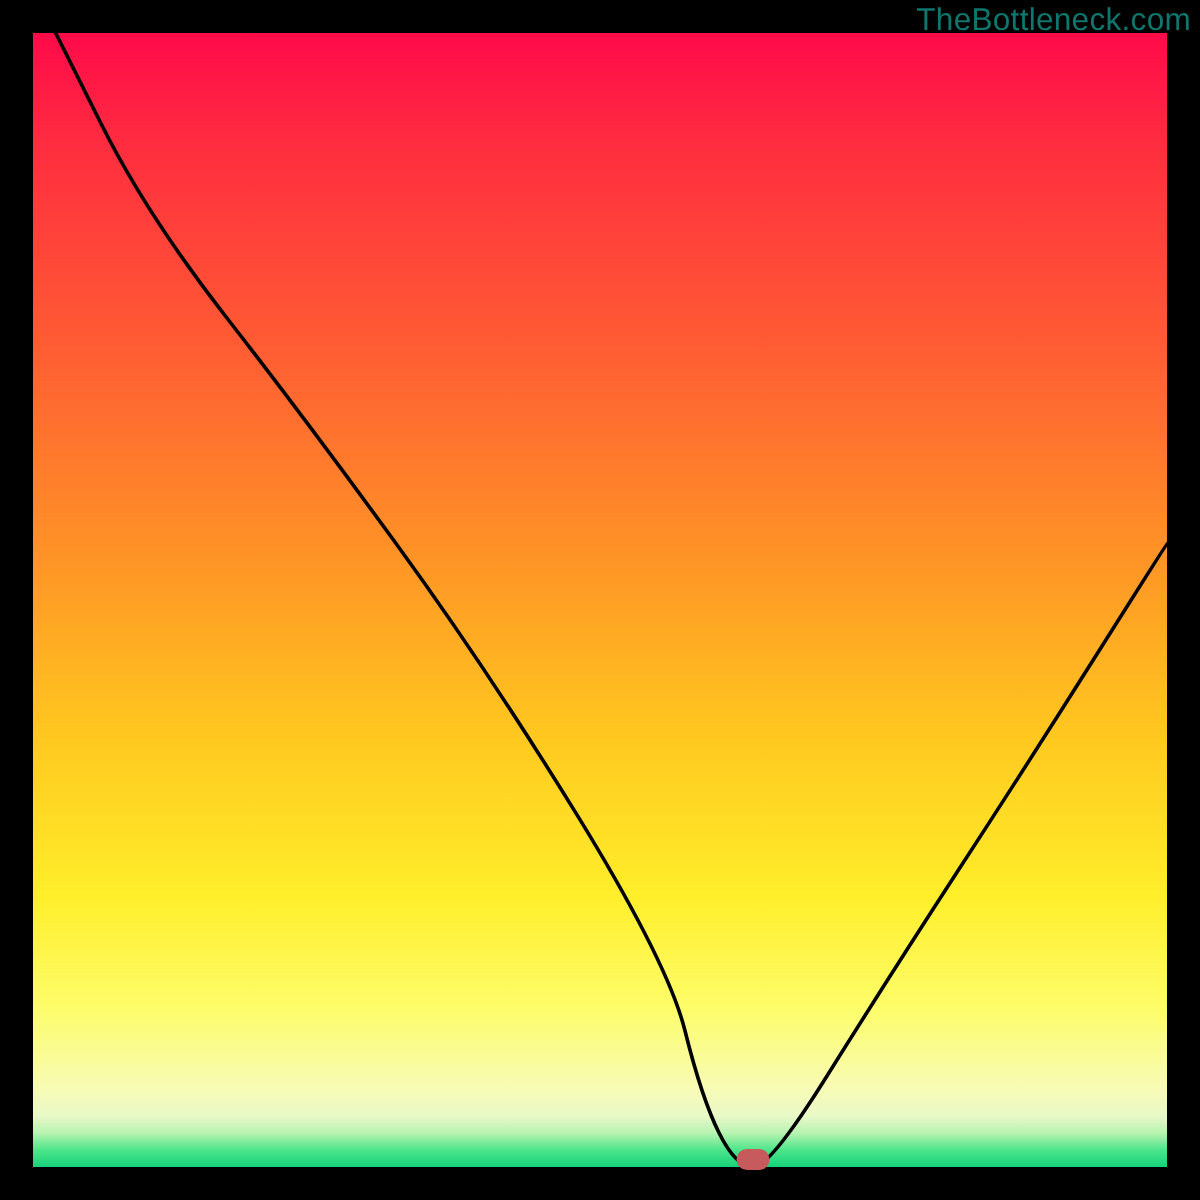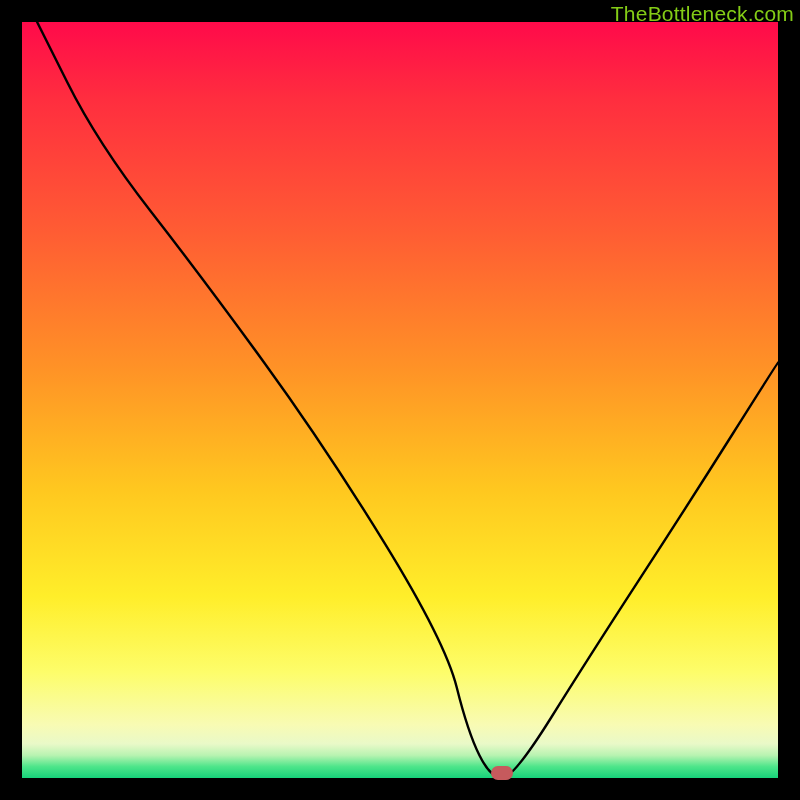--- a/index.html
+++ b/index.html
@@ -39,21 +39,21 @@
       #e9f9c8 95.5%,
       #b8f3b1 97%,
       #4de58a 98.5%,
       #17d27a 100%
     );
   }
   .watermark {
     position: absolute;
     top: 2px;
     right: 6px;
-    color: #84cc16;
+    color: #0f766e;
     font-size: 21px;
     font-weight: 500;
     letter-spacing: 0.2px;
     user-select: none;
     margin-left: 36px;
   }
   svg.curve {
     position: absolute;
     left: 0;
     top: 0;

